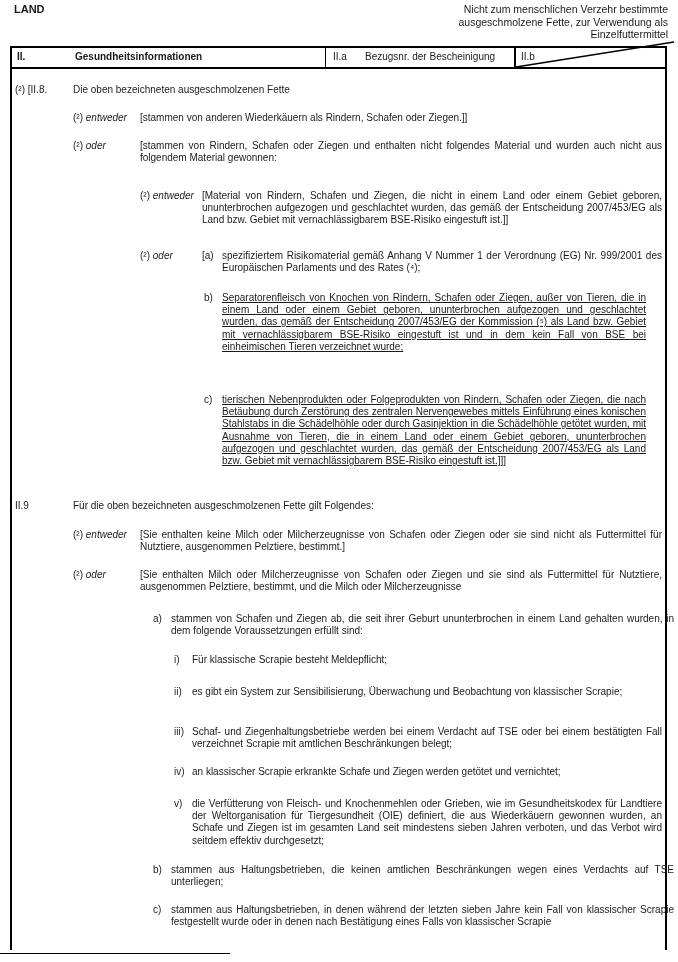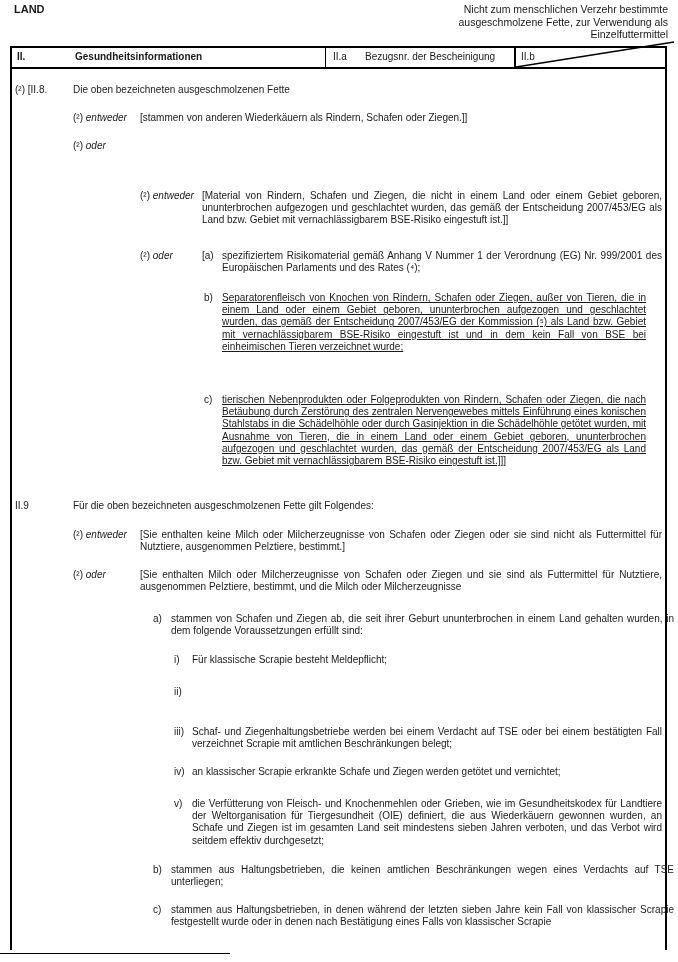--- a/index.html
+++ b/index.html
@@ -75,20 +75,21 @@
   <div class="t-sec">Die oben bezeichneten ausgeschmolzenen Fette</div>
 </div>
 
 <div class="row" style="top:112px">
   <span class="c-l1"><span>(²)</span> <span class="it">entweder</span></span>
   <div class="t-l1">[stammen von anderen Wiederkäuern als Rindern, Schafen oder Ziegen.]]</div>
 </div>
 
 <div class="row" style="top:140px">
   <span class="c-l1"><span>(²)</span> <span class="it">oder</span></span>
+  <div class="t-l1">[stammen von Rindern, Schafen oder Ziegen und enthalten nicht folgendes Material und wurden auch nicht aus folgendem Material gewonnen:</div>
 </div>
 
 <div class="row" style="top:190px">
   <span class="c-l2"><span>(²)</span> <span class="it">entweder</span></span>
   <div class="t-l2">[Material von Rindern, Schafen und Ziegen, die nicht in einem Land oder einem Gebiet geboren, ununterbrochen aufgezogen und geschlachtet wurden, das gemäß der Entscheidung 2007/453/EG als Land bzw. Gebiet mit vernachlässigbarem BSE-Risiko eingestuft ist.]]</div>
 </div>
 
 <div class="row" style="top:250px">
   <span class="c-l2"><span>(²)</span> <span class="it">oder</span></span>
   <span class="m-a2">[a)</span>
@@ -125,20 +126,21 @@
   <div class="t-abc9">stammen von Schafen und Ziegen ab, die seit ihrer Geburt ununterbrochen in einem Land gehalten wurden, in dem folgende Voraussetzungen erfüllt sind:</div>
 </div>
 
 <div class="row" style="top:654px">
   <span class="m-rom9">i)</span>
   <div class="t-rom9">Für klassische Scrapie besteht Meldepflicht;</div>
 </div>
 
 <div class="row" style="top:686px">
   <span class="m-rom9">ii)</span>
+  <div class="t-rom9">es gibt ein System zur Sensibilisierung, Überwachung und Beobachtung von klassischer Scrapie;</div>
 </div>
 
 <div class="row" style="top:726px">
   <span class="m-rom9">iii)</span>
   <div class="t-rom9">Schaf- und Ziegenhaltungsbetriebe werden bei einem Verdacht auf TSE oder bei einem bestätigten Fall verzeichnet Scrapie mit amtlichen Beschränkungen belegt;</div>
 </div>
 
 <div class="row" style="top:766px">
   <span class="m-rom9">iv)</span>
   <div class="t-rom9">an klassischer Scrapie erkrankte Schafe und Ziegen werden getötet und vernichtet;</div>

